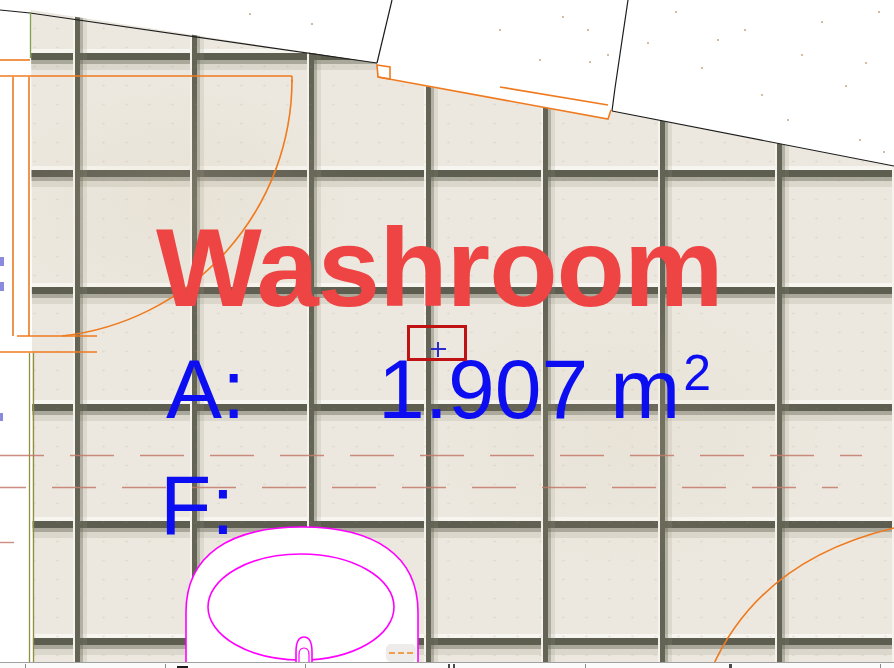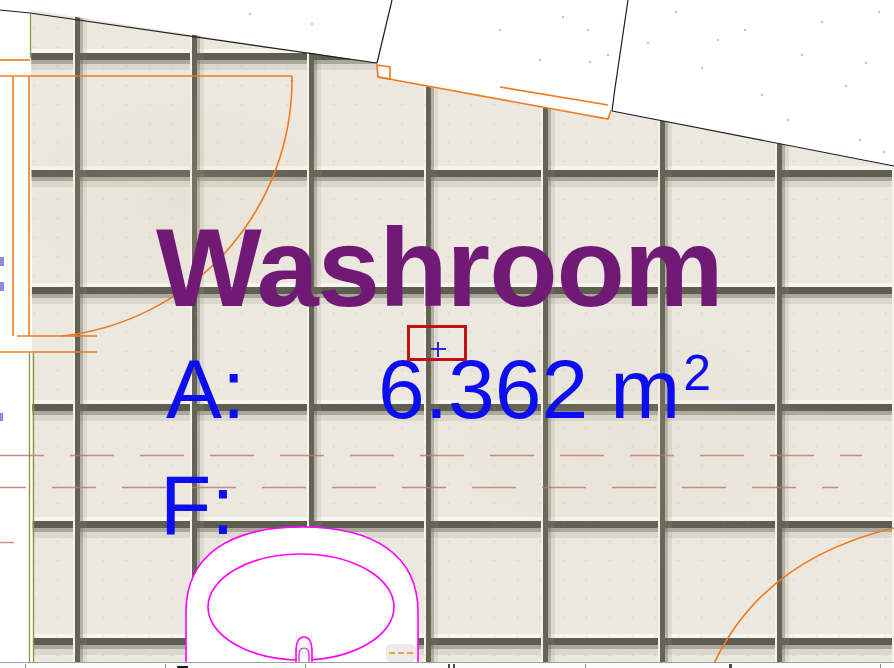--- a/index.html
+++ b/index.html
@@ -23,21 +23,21 @@
         rgba(104,104,87,0.5) 60px 64px,rgba(150,148,128,0.2) 64px 70px,transparent 70px 117px);
     background-size:23px 19px,auto,auto,auto,auto;
   }
 
   svg.overlay{position:absolute;left:0;top:0;}
 
   
   .zone-name{
     position:absolute;left:156px;top:212px;width:600px;
     font-size:112px;font-weight:bold;letter-spacing:-1px;line-height:1;
-    color:#701a75;white-space:nowrap;
+    color:#ef4444;white-space:nowrap;
   }
   .zone-row{position:absolute;display:flex;justify-content:space-between;
     font-size:84px;line-height:1;color:#0d0df2;white-space:nowrap;}
   .row-a{left:166px;top:347px;width:545px;}
   .row-f{left:160px;top:463px;width:552px;}
   .unit{margin-left:22px;}
   .sup{font-size:50px;position:relative;top:-28px;margin-left:3px;}
 
   
   .sel-rect{position:absolute;left:407px;top:325px;width:60px;height:36px;
@@ -142,21 +142,21 @@
       <path d="M296,668 V652 Q296,637 304,637 Q312,637 312,652 V668" fill="#ffffff"></path>
       <path d="M299,668 V655 Q299,648 304,648 Q309,648 309,655 V668" fill="none" stroke-width="1.2"></path>
     </g>
   </svg>
 
   <div class="zone-name">Washroom</div>
 
   <div class="zone-row row-a">
     <span>A:</span>
     <span>
-      <span>6.362</span><span class="unit">m</span><span class="sup">2</span>
+      <span>1.907</span><span class="unit">m</span><span class="sup">2</span>
     </span>
   </div>
 
   <div class="zone-row row-f">
     <span>F:</span>
   </div>
 
   <div class="frag frag1"></div>
   <div class="frag frag2"></div>
   <div class="frag frag3"></div>

